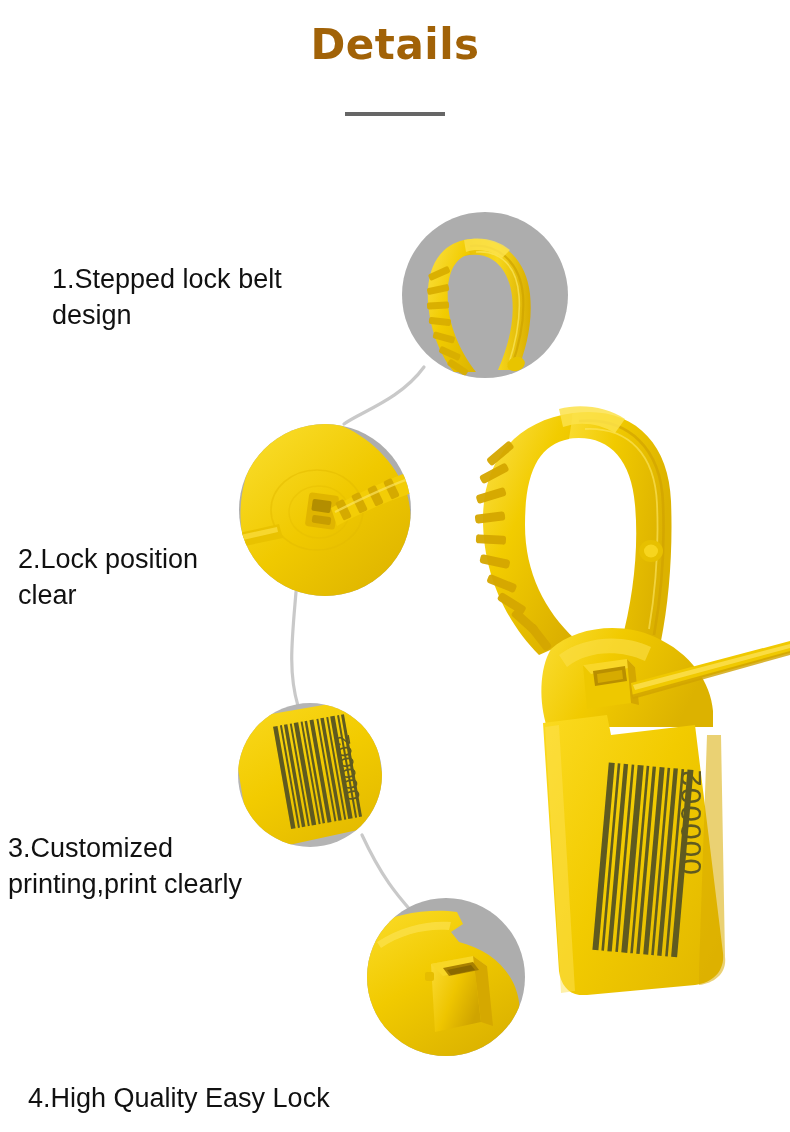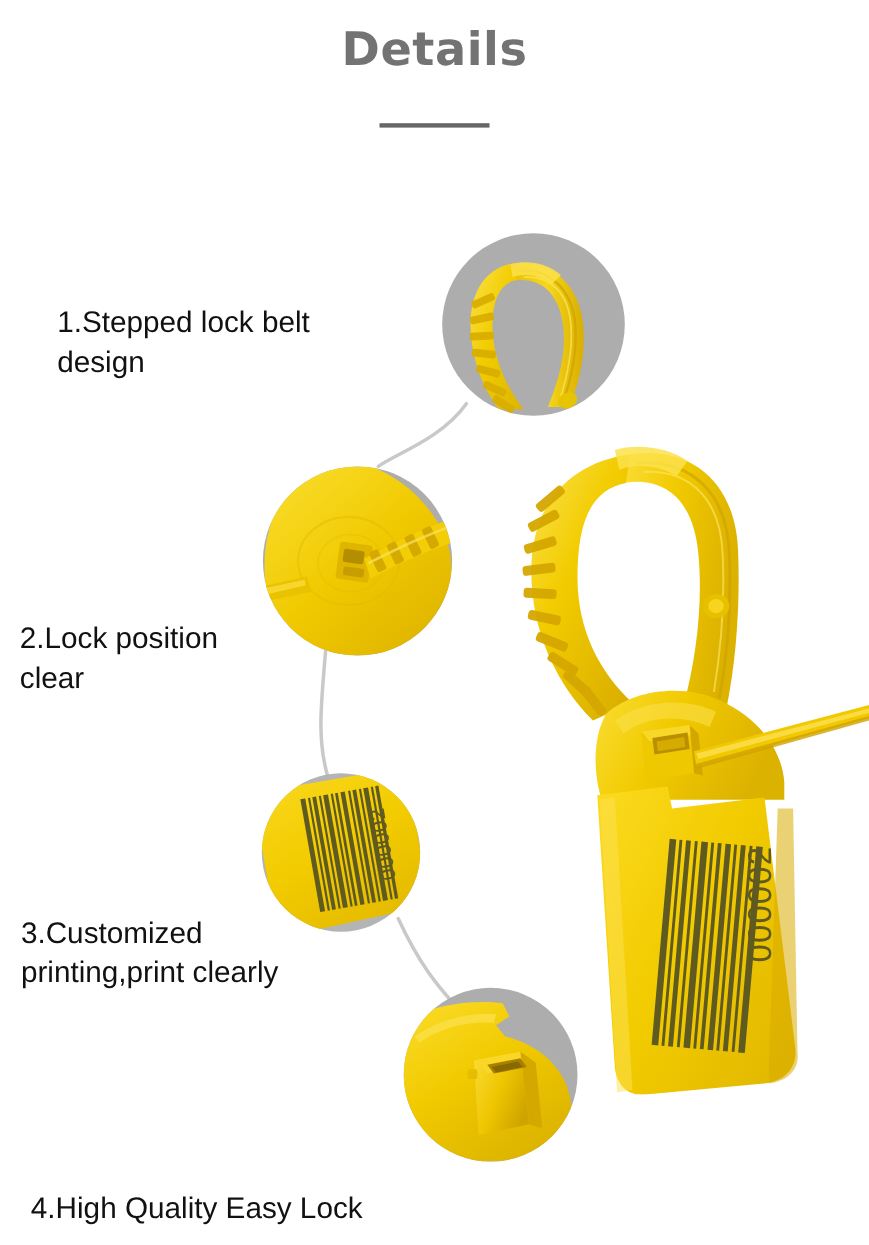--- a/index.html
+++ b/index.html
@@ -17,44 +17,44 @@
   }
 
   
   #page-title {
     position: absolute;
     top: 24px; left: 0; width: 790px;
     text-align: center;
     font-family: "DejaVu Sans", "Liberation Sans", sans-serif;
     font-size: 42px;
     font-weight: bold;
-    color: #737373;
+    color: #a16207;
     letter-spacing: 0.5px;
     line-height: 1;
   }
   #title-divider {
     position: absolute;
     top: 112px; left: 345px;
     width: 100px; height: 4px;
     background: #666666;
   }
 
   
   .feature-label {
     position: absolute;
     color: #111111;
     font-size: 27px;
     font-weight: 400;
     line-height: 1.32;
     white-space: pre-line;
     z-index: 6;
   }
-  #label-1 { top: 276px; left: 52px; }
-  #label-2 { top: 563px; left: 18px; }
-  #label-3 { top: 831px; left: 8px; margin-left: 11px; }
+  #label-1 { top: 262px; left: 52px; }
+  #label-2 { top: 542px; left: 18px; }
+  #label-3 { top: 831px; left: 8px; }
   #label-4 { top: 1081px; left: 28px; }
 
   
   #connectors {
     position: absolute;
     top: 0; left: 0;
     width: 790px; height: 1132px;
     z-index: 1;
     pointer-events: none;
   }

